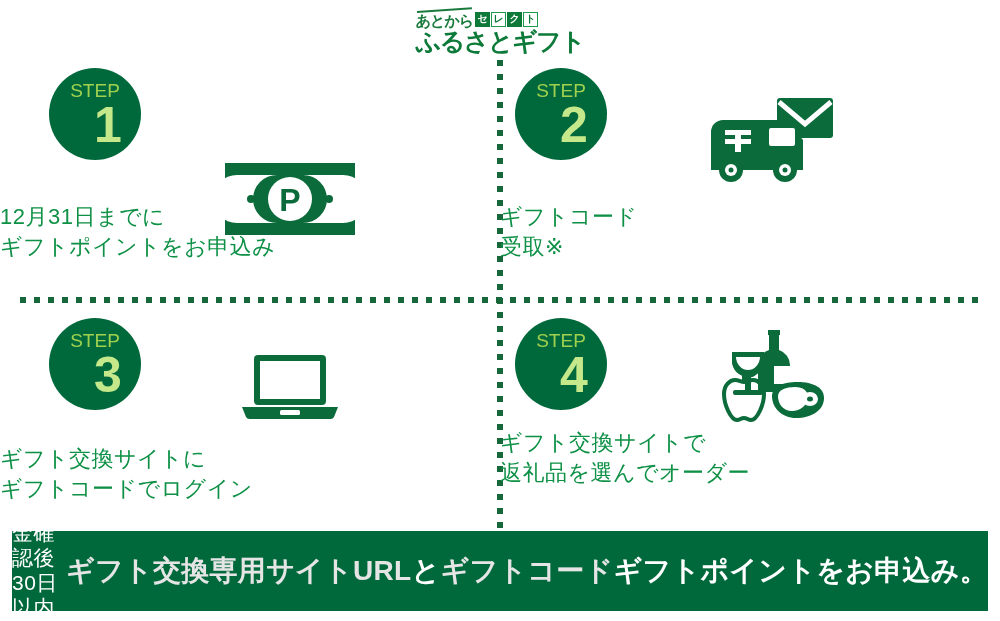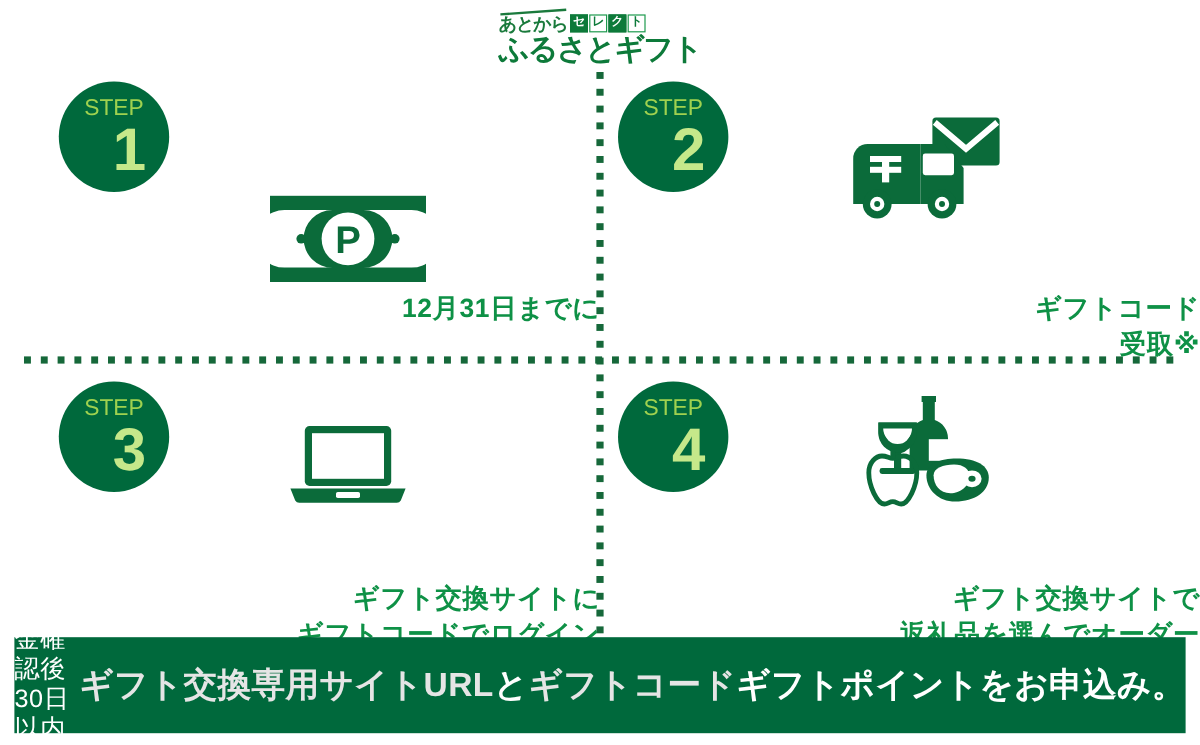--- a/index.html
+++ b/index.html
@@ -82,29 +82,28 @@
   .cell-3 .badge{left:49px;top:10px;}
   .cell-4 .badge{left:15px;top:10px;}
 
   .icon-wrap{position:absolute;display:flex;align-items:center;justify-content:center;}
   .cell-1 .icon-wrap{left:215px;top:92px;width:150px;height:98px;}
   .cell-2 .icon-wrap{left:196px;top:32px;width:150px;height:100px;}
   .cell-3 .icon-wrap{left:220px;top:38px;width:140px;height:82px;}
   .cell-4 .icon-wrap{left:190px;top:18px;width:150px;height:102px;}
 
   .caption{
-    position:absolute;width:100%;text-align:right;
-    font-size:22px;font-weight:bold;color:#0e9146;line-height:1.38;
+    position:absolute;width:100%;text-align:left;
+    font-size:22px;font-weight:normal;color:#0e9146;line-height:1.38;
     letter-spacing:0.5px;
-    margin-top:40px;
   }
   .cell-1 .caption{top:144px;}
   .cell-2 .caption{top:144px;}
   .cell-3 .caption{top:136px;}
-  .cell-4 .caption{top:136px;}
+  .cell-4 .caption{top:120px;}
   .caption span{display:block;}
 
   
   .banner{
     position:absolute;left:12px;top:531px;width:976px;height:80px;
     background:#00693c;display:flex;flex-direction:row;
     align-items:center;justify-content:center;
   }
   .banner-l1{
     font-size:21px;color:#ffffff;font-weight:normal;letter-spacing:0.5px;
@@ -152,20 +151,21 @@
         <path d="M12 12 L52 12 A14 14 0 0 0 52 60 L12 60 A10 10 0 0 1 12 12 Z" fill="#ffffff"></path>
         <path d="M118 12 L78 12 A14 14 0 0 1 78 60 L118 60 A10 10 0 0 0 118 12 Z" fill="#ffffff"></path>
         <circle cx="65" cy="36" r="22" fill="#ffffff"></circle>
         <text x="65" y="48" font-family="'Liberation Sans',sans-serif" font-size="32" font-weight="bold" fill="#0b6b3a" text-anchor="middle">P</text>
         <circle cx="26" cy="36" r="4" fill="#0b6b3a"></circle>
         <circle cx="104" cy="36" r="4" fill="#0b6b3a"></circle>
       </svg>
     </div>
     <div class="caption">
       <span>12月31日までに</span>
+      <span>ギフトポイントをお申込み</span>
     </div>
   </div>
 
   <div class="cell cell-2">
     <div class="badge">
       <div class="badge-inner">
         <span class="badge-step">STEP</span>
         <span class="badge-num">2</span>
       </div>
     </div>

